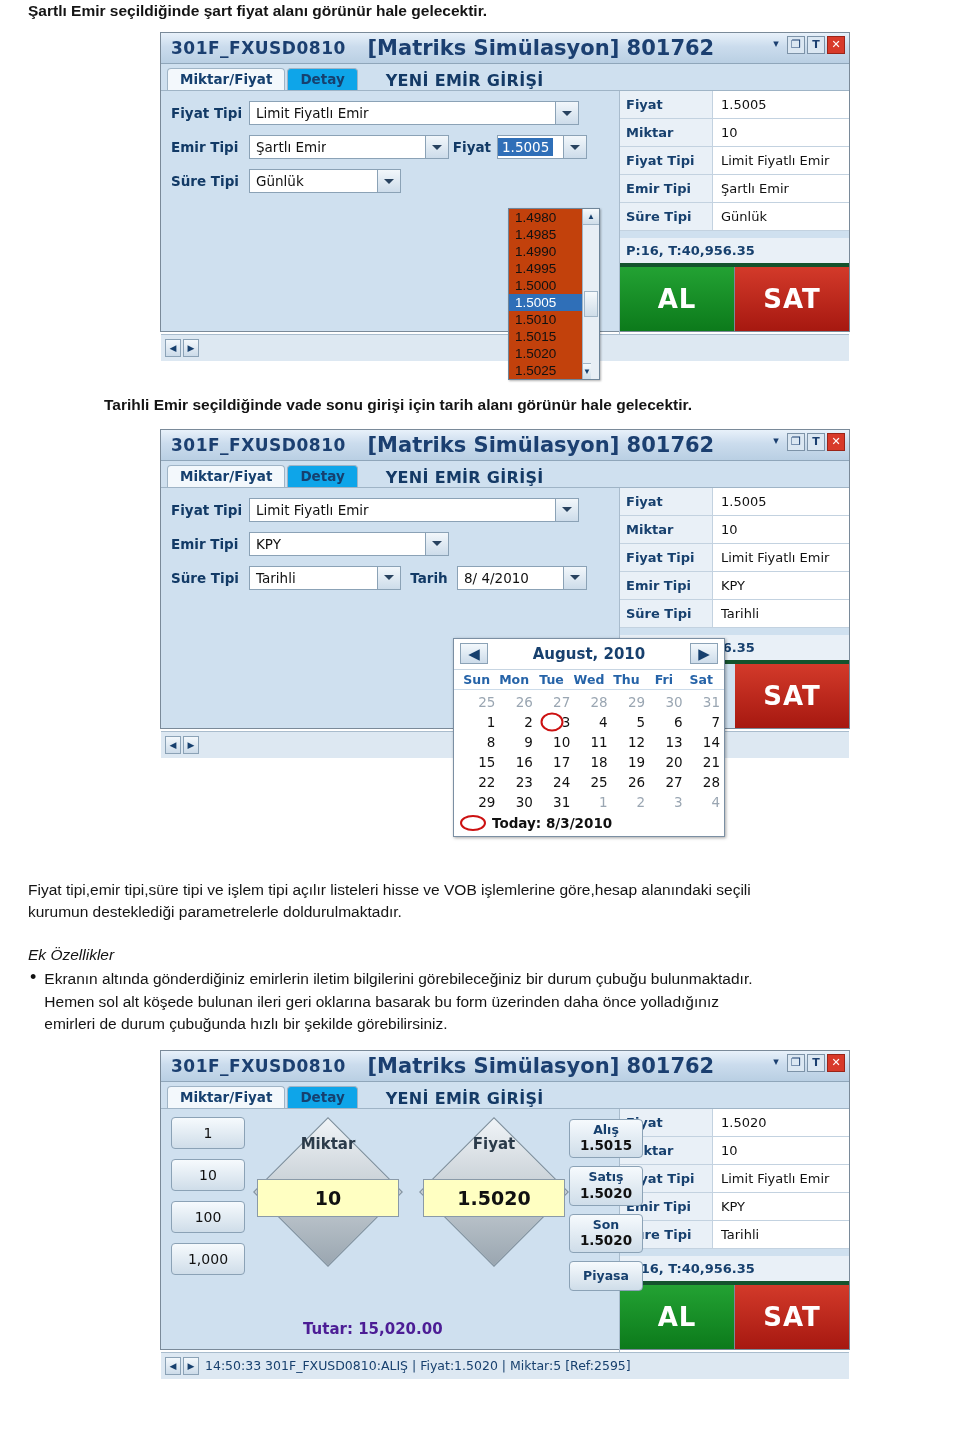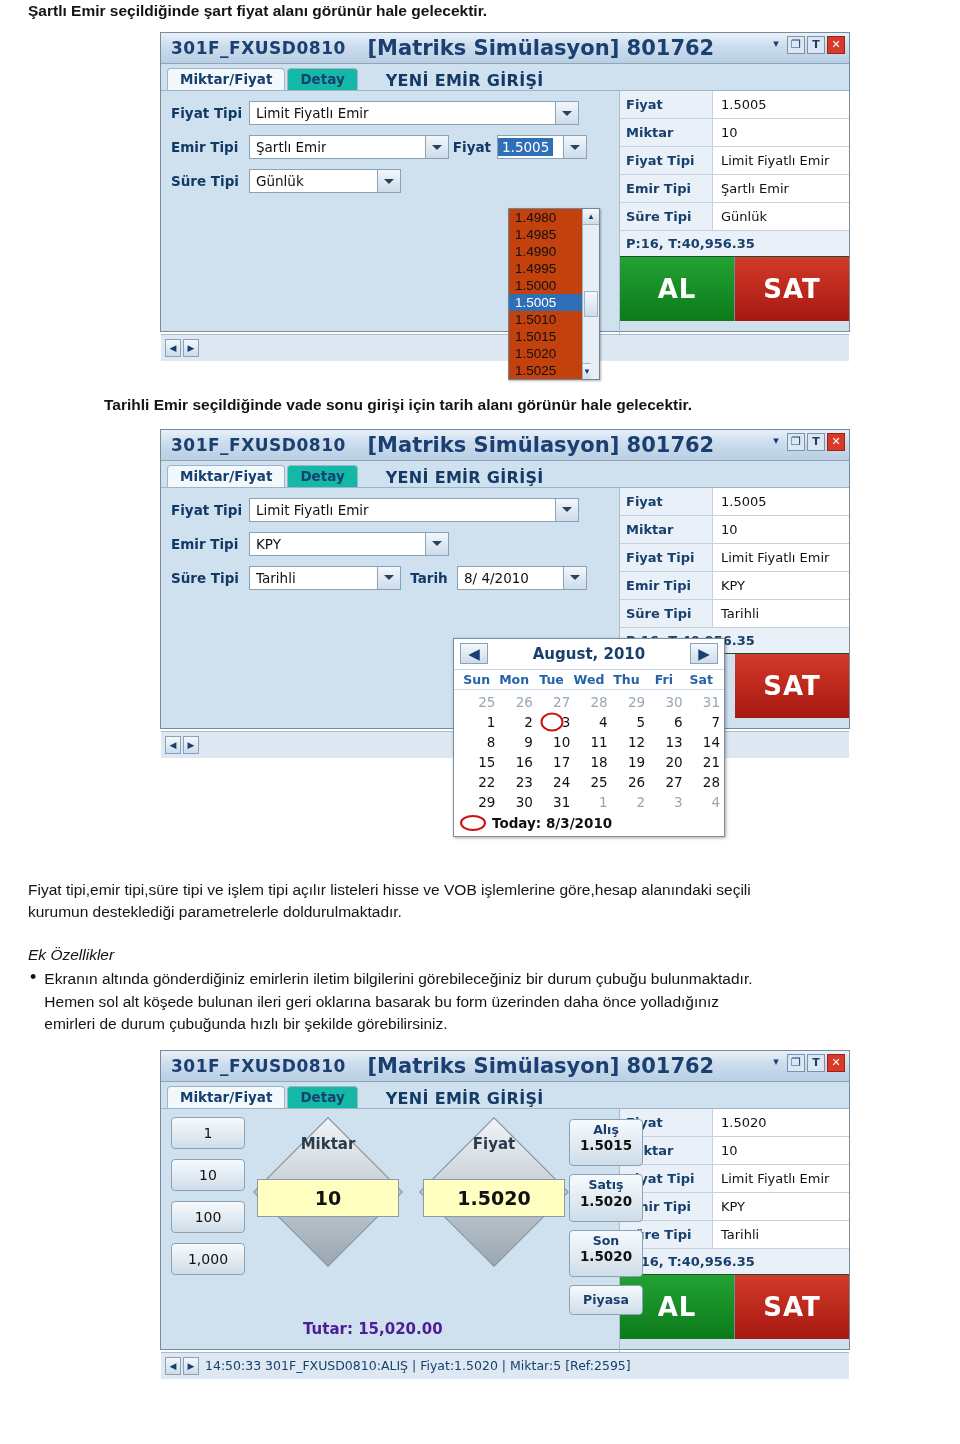--- a/index.html
+++ b/index.html
@@ -57,21 +57,21 @@
   .tabsrow{
     height:26px;display:flex;align-items:flex-end;
     background:#cfe0ef;border-bottom:1px solid #9fb4c6;
     padding-left:6px;
     position:relative;
   }
   .tab{
     font-size:13.5px;color:#16406f;font-weight:bold;
     padding:2px 12px 3px 12px;
     border:1px solid #9fb4c6;border-bottom:none;
-    background:#14b8a6;margin-right:2px;
+    background:#0ea5e9;margin-right:2px;
     border-radius:4px 4px 0 0;
   }
   .tab.sel{background:#f3f8fc;}
   .bigtitle{
     font-size:16px;font-weight:bold;color:#143a66;
     margin-left:26px;letter-spacing:0.3px;
   }
 
   .body-area{display:flex;}
   .left-pane{flex:0 0 auto;padding:10px 0 0 10px;position:relative;}
@@ -91,21 +91,21 @@
     border-left:1px solid #8ba2b6;
     display:flex;align-items:center;justify-content:center;
   }
   .caret{width:0;height:0;border-left:5px solid transparent;border-right:5px solid transparent;border-top:5px solid #28425f;}
 
   
   .right-pane{flex:1 1 auto;border-left:1px solid #a9bccd;}
   .inforow{display:flex;border-bottom:1px solid #c3d2e0;height:27px;align-items:center;background:#e9f0f7;}
   .inforow .k{width:92px;font-size:13px;color:#17406e;font-weight:bold;padding-left:6px;box-sizing:border-box;}
   .inforow .v{font-size:13px;color:#111;padding-left:8px;background:#ffffff;flex:1;height:100%;display:flex;align-items:center;border-left:1px solid #c3d2e0;}
-  .pline{font-size:13px;color:#17406e;font-weight:bold;padding:5px 0 5px 6px;border-bottom:1px solid #14532d;background:#e9f0f7;}
+  .pline{font-size:13px;color:#17406e;font-weight:bold;padding:5px 0 5px 6px;border-bottom:4px solid #14532d;background:#e9f0f7;margin-top:7px;}
   .buyselrow{display:flex;height:64px;}
   .btn-al{flex:1;background:linear-gradient(180deg,#23a233,#0c7a1b);color:#fff;font-size:26px;font-weight:bold;display:flex;align-items:center;justify-content:center;border-right:1px solid #7a8a99;letter-spacing:1px;}
   .btn-sat{flex:1;background:linear-gradient(180deg,#d33a2a,#a61810);color:#fff;font-size:26px;font-weight:bold;display:flex;align-items:center;justify-content:center;letter-spacing:1px;}
 
   .statusbar{
     height:26px;background:#dde8f2;border-top:1px solid #a9bccd;
     display:flex;align-items:center;padding-left:4px;font-size:12.5px;color:#17406e;
   }
   .navbtn{
     width:14px;height:16px;border:1px solid #8ba2b6;background:linear-gradient(180deg,#f3f8fc,#ccdbe9);
@@ -178,21 +178,21 @@
   .dvalbox{
     position:absolute;left:50%;transform:translateX(-50%);top:62px;
     width:140px;height:36px;background:#ffffc2;border:1px solid #8a9aa8;
     display:flex;align-items:center;justify-content:center;
     font-size:19px;font-weight:bold;color:#111;
   }
   .side-btn{
     width:72px;border:1px solid #8ba2b6;border-radius:4px;
     background:linear-gradient(180deg,#f6fafd,#cfdde9);
     text-align:center;font-size:12.5px;color:#17406e;font-weight:bold;
-    padding:2px 0 11px 0;margin-bottom:8px;line-height:1.25;
+    padding:2px 0 3px 0;margin-bottom:8px;line-height:1.25;
   }
   .side-btn .num{color:#111;font-weight:bold;font-size:13.5px;}
   .tutar{font-size:15px;font-weight:bold;color:#4c1d95;}
 </style>
 </head>
 <body>
 
 <div class="doc">
 
   <p class="para bold">Şartlı Emir seçildiğinde şart fiyat alanı görünür hale gelecektir.</p>

